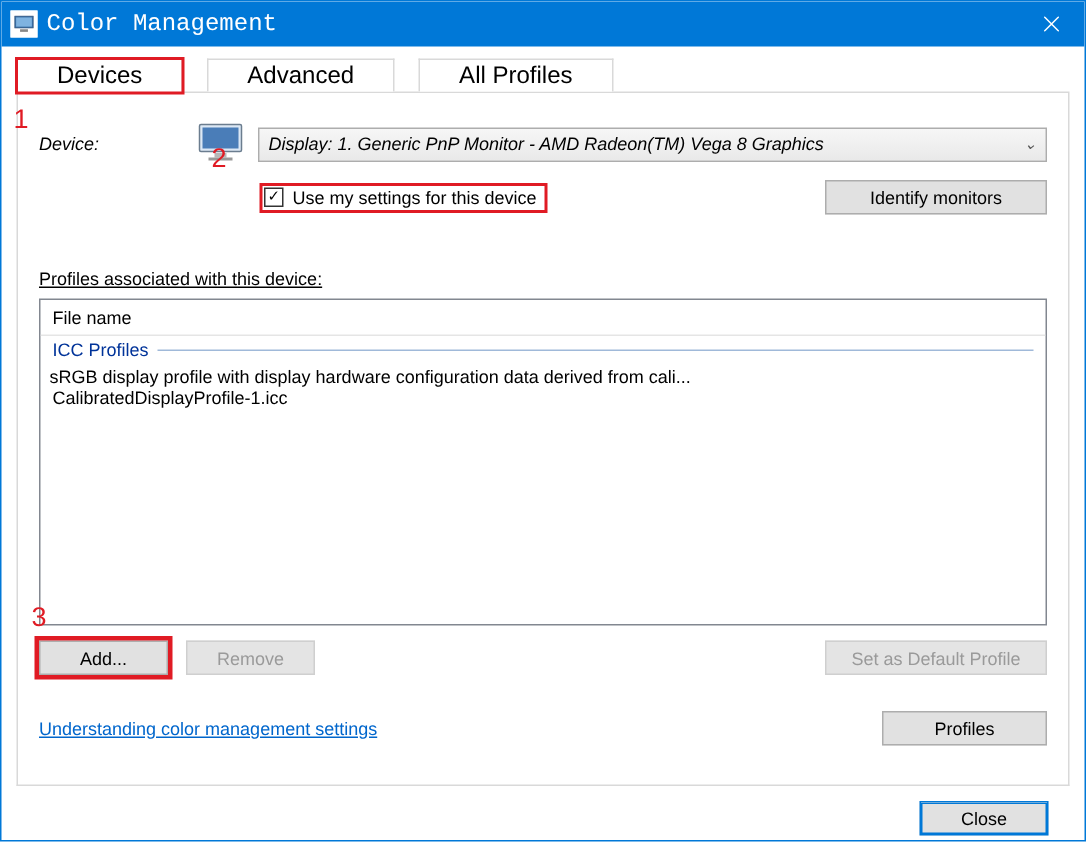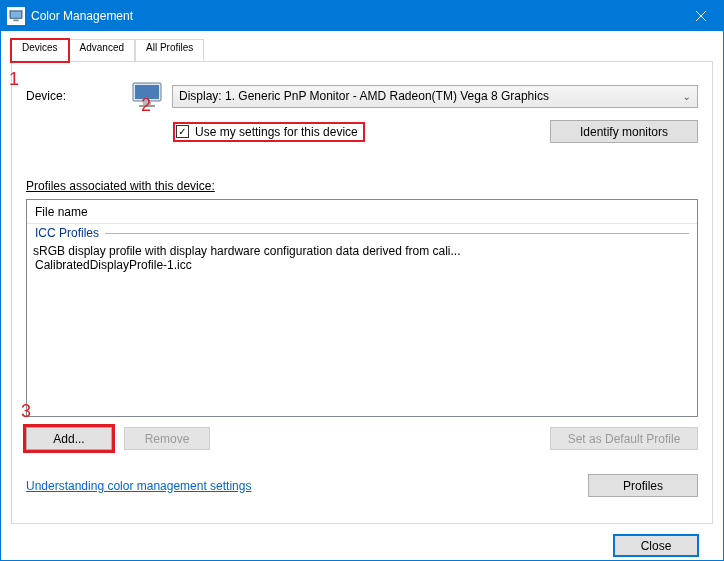--- a/index.html
+++ b/index.html
@@ -1,27 +1,27 @@
 <!DOCTYPE html>
 <html><head>
   <meta charset="utf-8">
   <style>
     * { box-sizing: border-box; margin: 0; padding: 0; font-family: "Segoe UI", Tahoma, sans-serif; }
     body { width: 724px; height: 561px; background: #fff; border: 1px solid #0078d7; overflow: hidden; }
     .titlebar { height: 30px; background: #0078d7; color: #fff; display: flex; align-items: center; padding-left: 6px; }
     .titlebar-icon { width: 18px; height: 18px; border: 1px solid #fff; display: flex; align-items: center; justify-content: center; margin-right: 6px; background: #fff; }
     .titlebar-icon svg { width: 14px; height: 14px; }
-    .titlebar-text { font-size: 12px; flex: 1; }
+    .titlebar-text { font-size: 16px; flex: 1; font-family: Liberation Mono, monospace; }
     .titlebar-close { width: 45px; height: 30px; display: flex; align-items: center; justify-content: center; cursor: pointer; }
     .content { padding: 8px 10px 10px 10px; }
     .tabs { display: flex; border-bottom: 1px solid #d9d9d9; height: 23px; position: relative; }
-    .tab { padding: 2px 10px; font-size: 10px; border: 1px solid #d9d9d9; border-bottom: none; background: #fff; margin-right: 0; position: relative; cursor: pointer; color: #000; }
+    .tab { padding: 2px 26px; font-size: 16px; border: 1px solid #d9d9d9; border-bottom: none; background: #fff; margin-right: 16px; position: relative; cursor: pointer; color: #000; }
     .tab.active { border-bottom: 1px solid #fff; margin-bottom: -1px; z-index: 2; }
     .panel { border: 1px solid #d9d9d9; border-top: none; padding: 18px 14px 14px 14px; height: 462px; }
-    .row-device { display: flex; align-items: center; margin-bottom: 8px; }
+    .row-device { display: flex; align-items: center; margin-bottom: 8px; font-style: italic; }
     .label { font-size: 12px; width: 104px; }
     .monitor-icon { width: 36px; height: 32px; margin-right: 6px; display: flex; align-items: center; justify-content: center; }
     .device-select { flex: 1; height: 23px; border: 1px solid #adadad; font-size: 12px; padding: 2px 6px; background: linear-gradient(#f6f6f6,#e9e9e9); display: flex; align-items: center; justify-content: space-between; cursor: pointer; }
     .chev { font-size: 10px; color: #555; }
     .row-settings { display: flex; align-items: center; margin-bottom: 36px; margin-left: 148px; }
     .checkbox-wrap { display: flex; align-items: center; font-size: 12px; }
     .checkbox { width: 13px; height: 13px; border: 1px solid #333; margin-right: 6px; display: inline-flex; align-items: center; justify-content: center; font-size: 10px; line-height: 1; }
     .btn { min-width: 86px; height: 23px; border: 1px solid #adadad; background: #e1e1e1; font-size: 12px; display: inline-flex; align-items: center; justify-content: center; padding: 0 14px; cursor: pointer; }
     .btn.disabled { color: #9a9a9a; border-color: #cfcfcf; background: #e4e4e4; cursor: default; }
     .identify-btn { width: 148px; margin-left: auto; }

